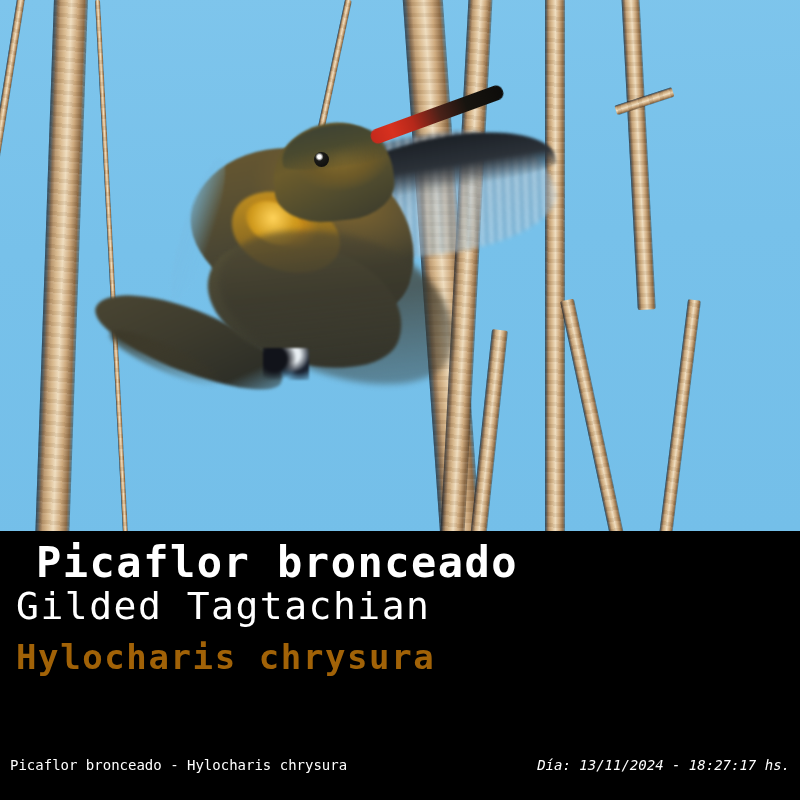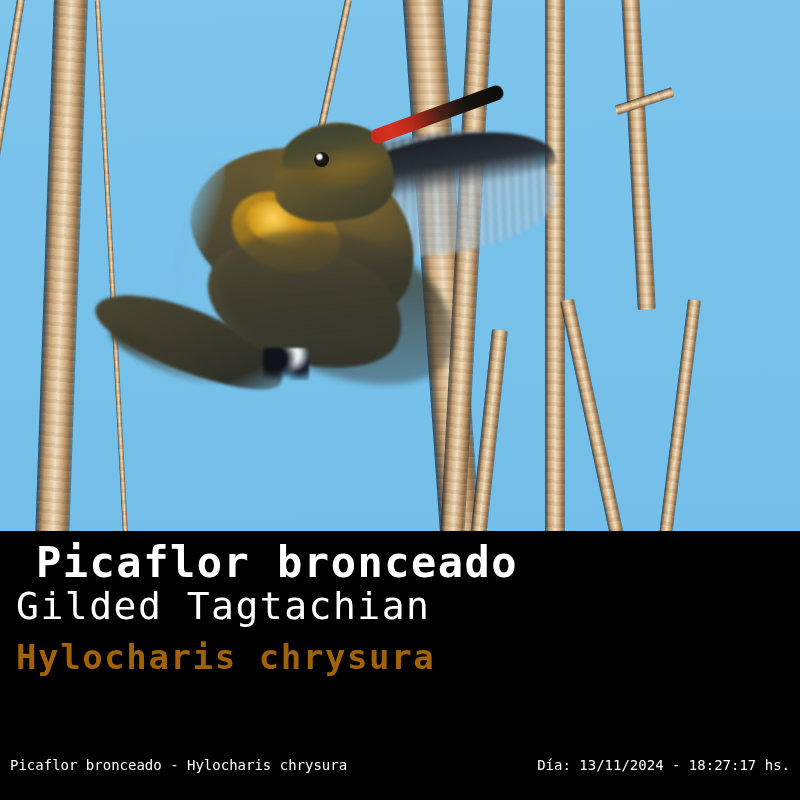--- a/index.html
+++ b/index.html
@@ -152,21 +152,21 @@
       color:#fff;letter-spacing:1.5px;white-space:nowrap;margin-left:20px;}
   .t2{position:absolute;left:16px;top:54px;font-size:38px;line-height:42px;font-weight:normal;
       color:#fff;letter-spacing:1.5px;white-space:nowrap;}
   .t3{position:absolute;left:16px;top:99px;font-size:34px;line-height:38px;font-weight:bold;
       color:#a16207;letter-spacing:1.6px;white-space:nowrap;margin-top:8px;}
 
   #footer{position:absolute;left:0;top:748px;width:800px;height:48px;}
   .fl{position:absolute;left:10px;font-size:14px;line-height:19px;color:#fff;white-space:nowrap;}
   .fl1{top:8px;} .fl2{top:27px;}
   .fr{position:absolute;right:10px;font-size:14px;line-height:19px;color:#fff;
-      white-space:nowrap;}
+      white-space:nowrap;font-style:italic;}
   .fr1{top:8px;} .fr2{top:27px;font-size:12.5px;}
 </style>
 </head>
 <body>
 
 <div id="page">
 
   <div id="photo">
     <div class="sky"></div>
 

